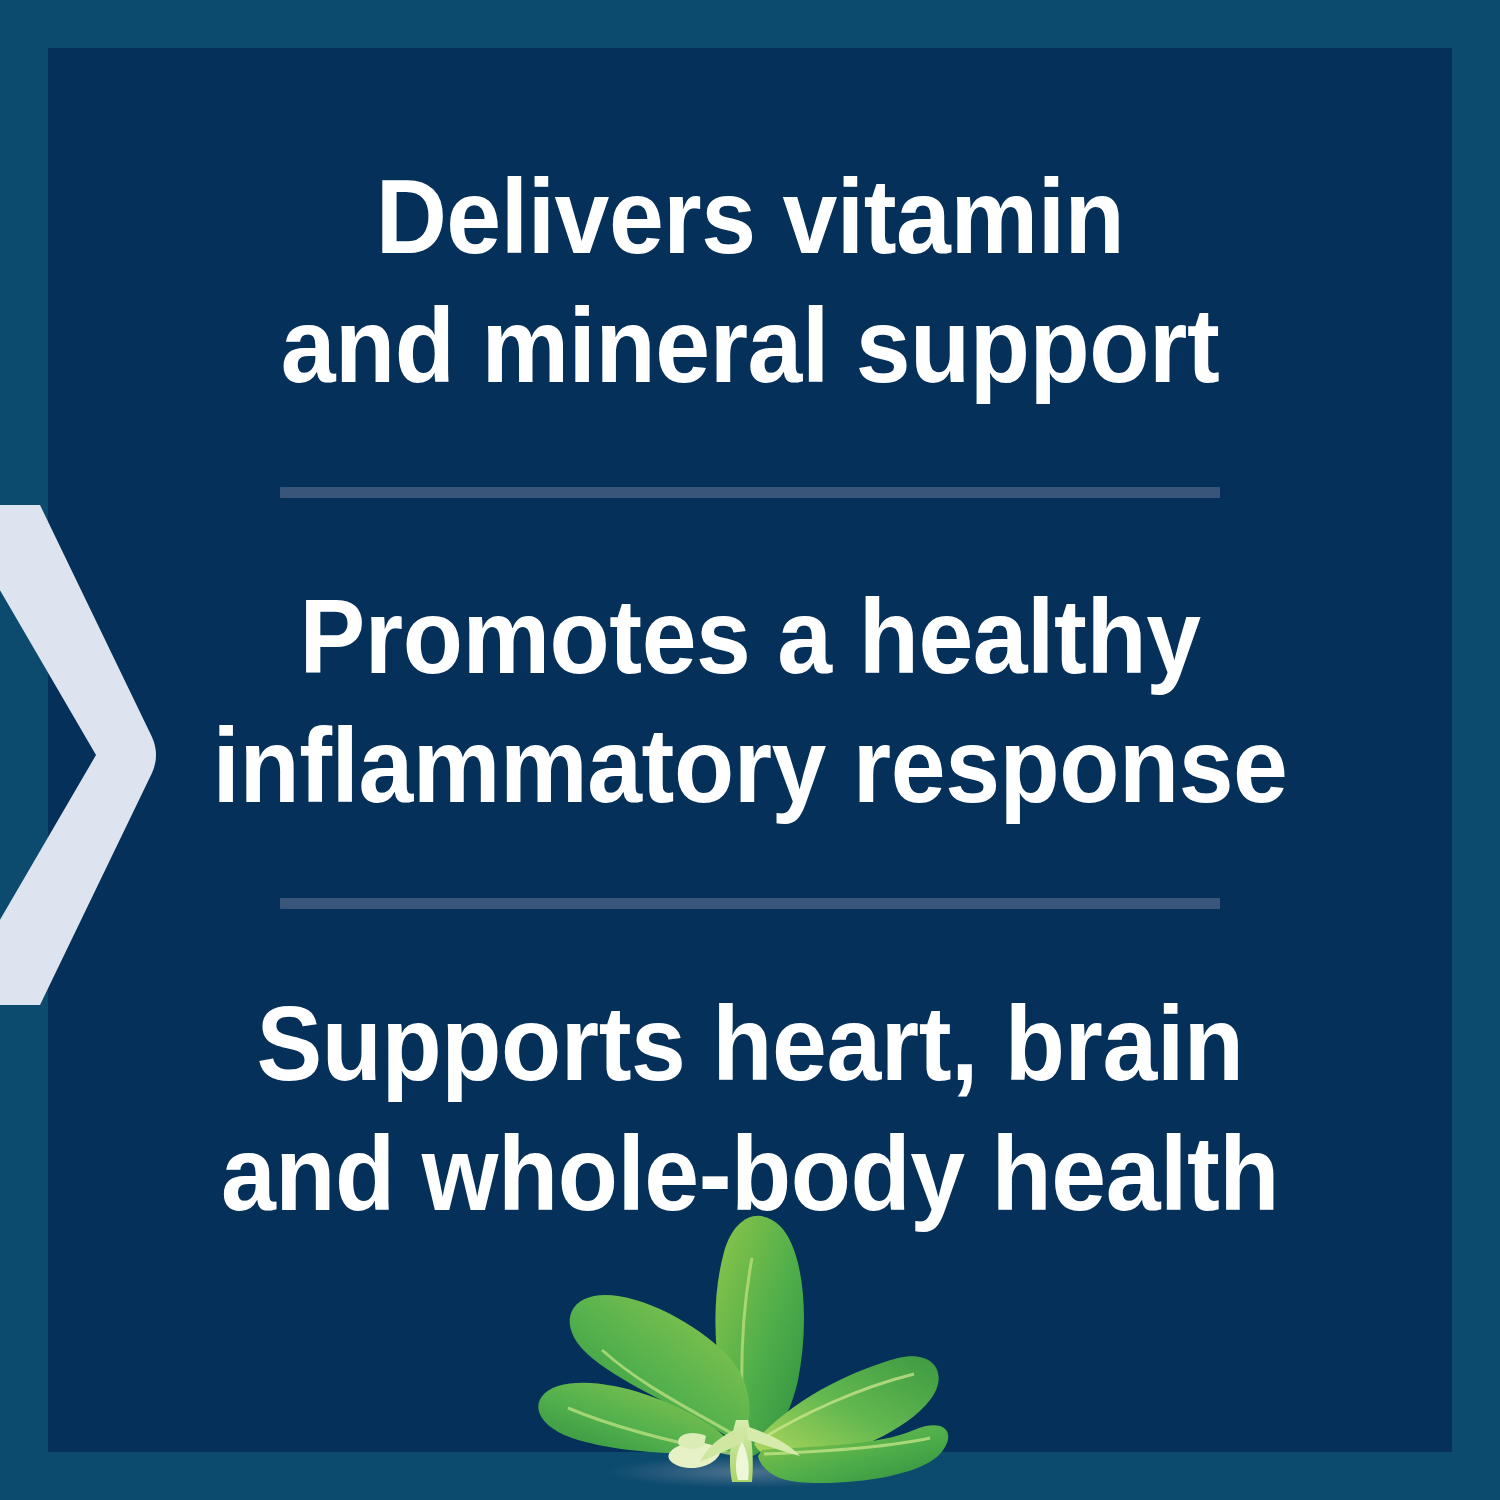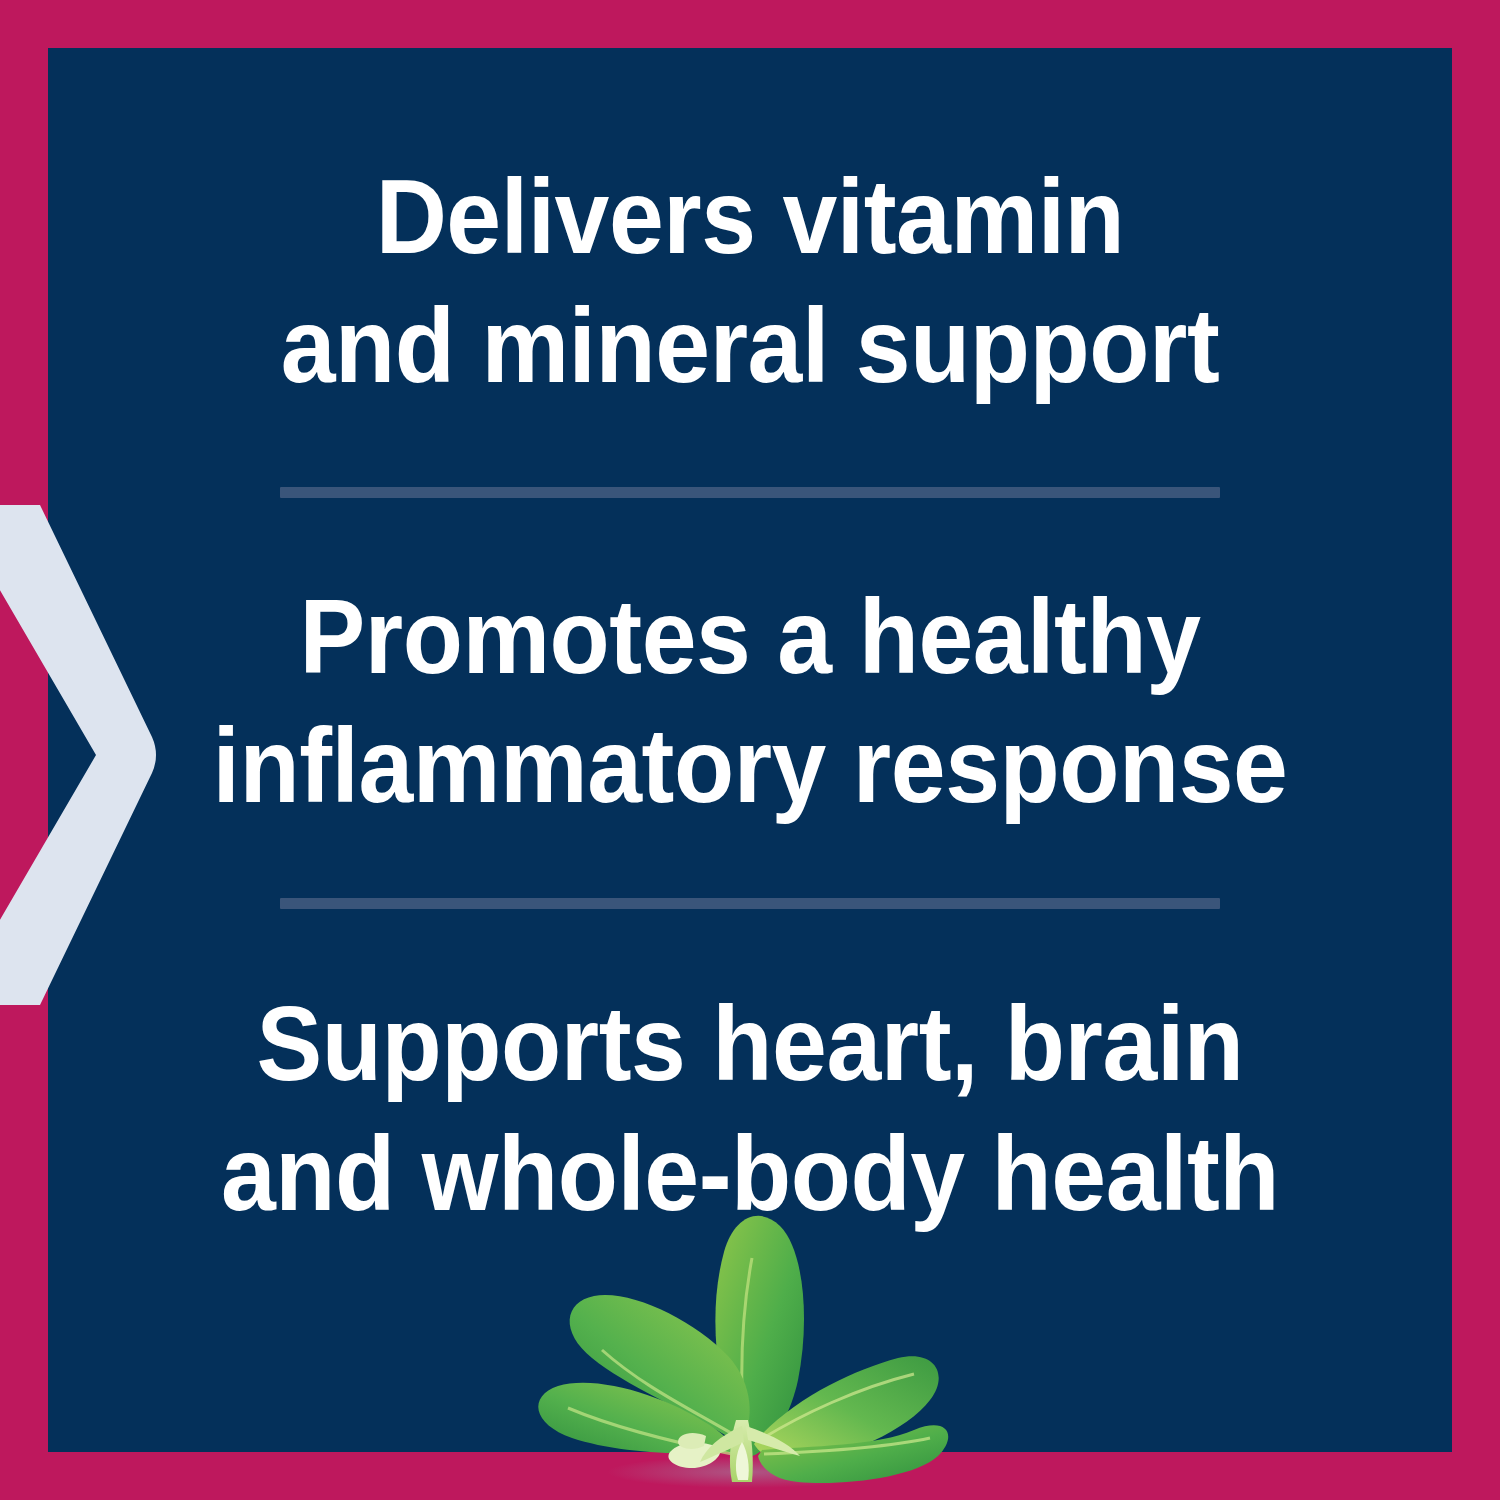--- a/index.html
+++ b/index.html
@@ -11,21 +11,21 @@
     height: 1500px;
     background: #e1e7f0;
     font-family: "Liberation Sans", sans-serif;
     overflow: hidden;
   }
 
   #stage {
     position: relative;
     width: 1500px;
     height: 1500px;
-    background: #be185d;
+    background: #0c4a6e;
   }
 
   
   #panel {
     position: absolute;
     left: 48px;
     top: 48px;
     width: 1404px;
     height: 1404px;
     background: #04305a;

